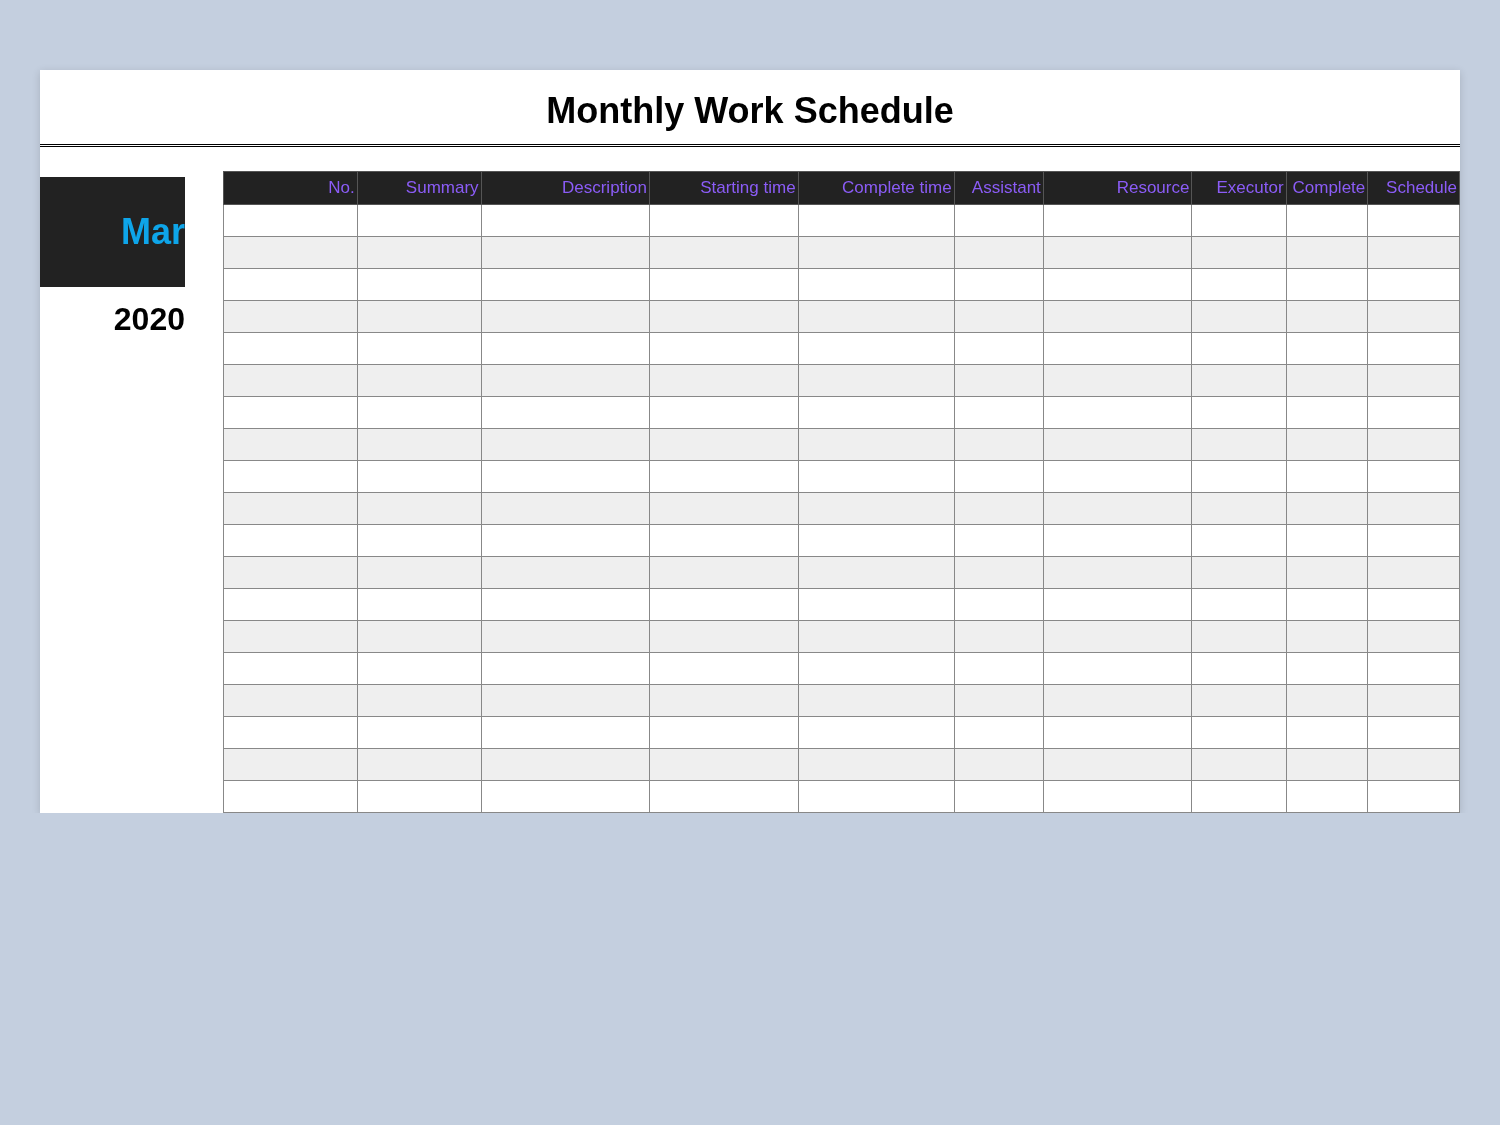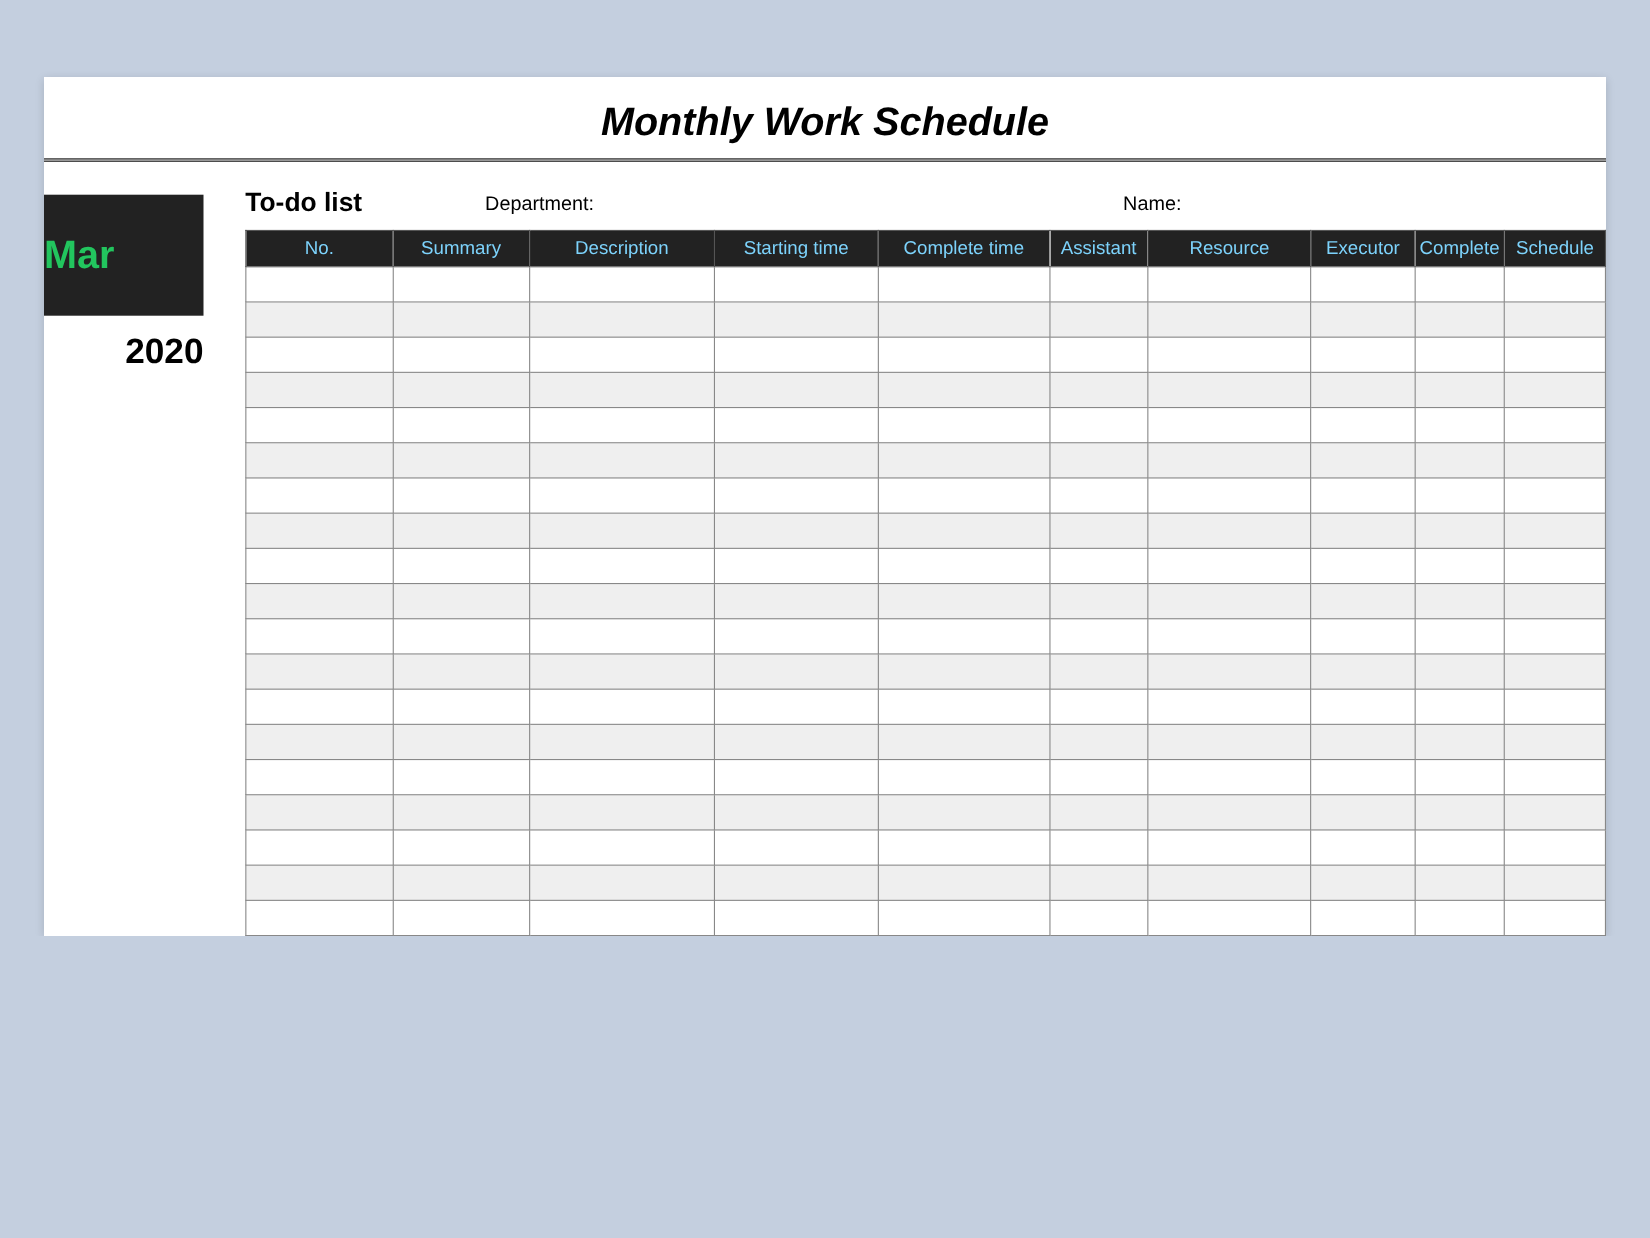--- a/index.html
+++ b/index.html
@@ -16,41 +16,40 @@
     }
     .page {
       background-color: #ffffff;
       width: 1420px;
       box-shadow: 0 2px 8px rgba(0,0,0,0.15);
     }
     .title-section {
       text-align: center;
       padding: 20px 0 12px 0;
       border-bottom: 3px double #000;
-      font-style: italic;
     }
     .title-section h1 {
       font-size: 36px;
       font-weight: bold;
       color: #000;
     }
     .content {
       display: flex;
       padding-top: 24px;
     }
     .sidebar {
       width: 145px;
       flex-shrink: 0;
     }
     .month-box {
       background-color: #222;
-      color: #22c55e;
+      color: #0ea5e9;
       font-size: 36px;
       font-weight: bold;
-      text-align: left;
+      text-align: right;
       padding: 34px 0;
       margin-top: 6px;
     }
     .year-label {
       font-size: 32px;
       font-weight: bold;
       text-align: right;
       margin-top: 14px;
       color: #000;
     }
@@ -78,26 +77,26 @@
       font-size: 18px;
       color: #000;
     }
     table {
       width: 100%;
       border-collapse: collapse;
       table-layout: fixed;
     }
     thead th {
       background-color: #222;
-      color: #7dd3fc;
+      color: #8b5cf6;
       font-weight: normal;
       font-size: 17px;
       padding: 6px 2px;
       border: 1px solid #555;
-      text-align: center;
+      text-align: right;
       overflow: hidden;
       white-space: nowrap;
     }
     tbody td {
       border: 1px solid #888;
       height: 32px;
       background-color: #fff;
     }
     tbody tr:nth-child(even) td {
       background-color: #efefef;
@@ -119,25 +118,20 @@
 <div class="page">
   <div class="title-section">
     <h1>Monthly Work Schedule</h1>
   </div>
   <div class="content">
     <div class="sidebar">
       <div class="month-box">Mar</div>
       <div class="year-label">2020</div>
     </div>
     <div class="main">
-      <div class="meta-row">
-        <div class="todo-label">To-do list</div>
-        <div class="dept-label">Department:</div>
-        <div class="name-label">Name:</div>
-      </div>
       <table>
         <colgroup>
           <col class="col-no">
             <col class="col-summary">
             <col class="col-description">
           <col class="col-start">
             <col class="col-complete">
             <col class="col-assistant">
           <col class="col-resource">
             <col class="col-executor">

